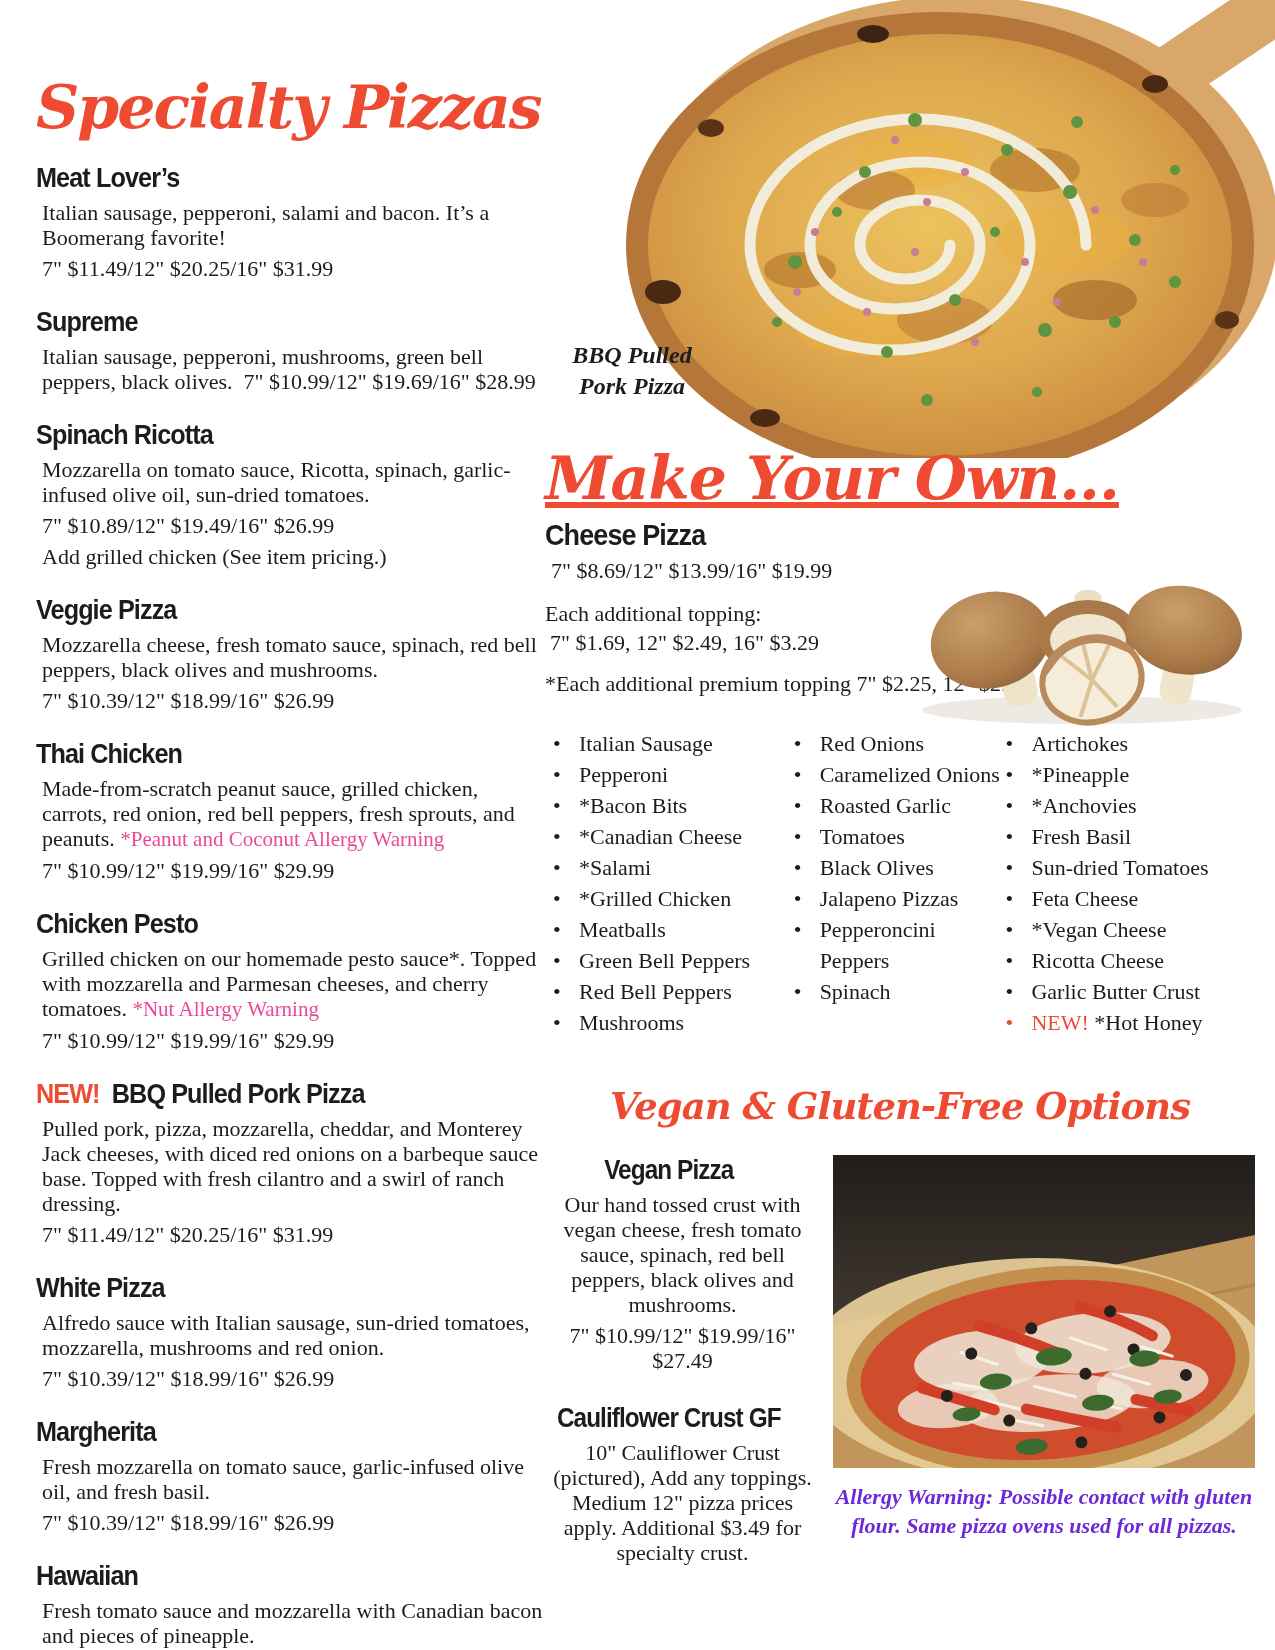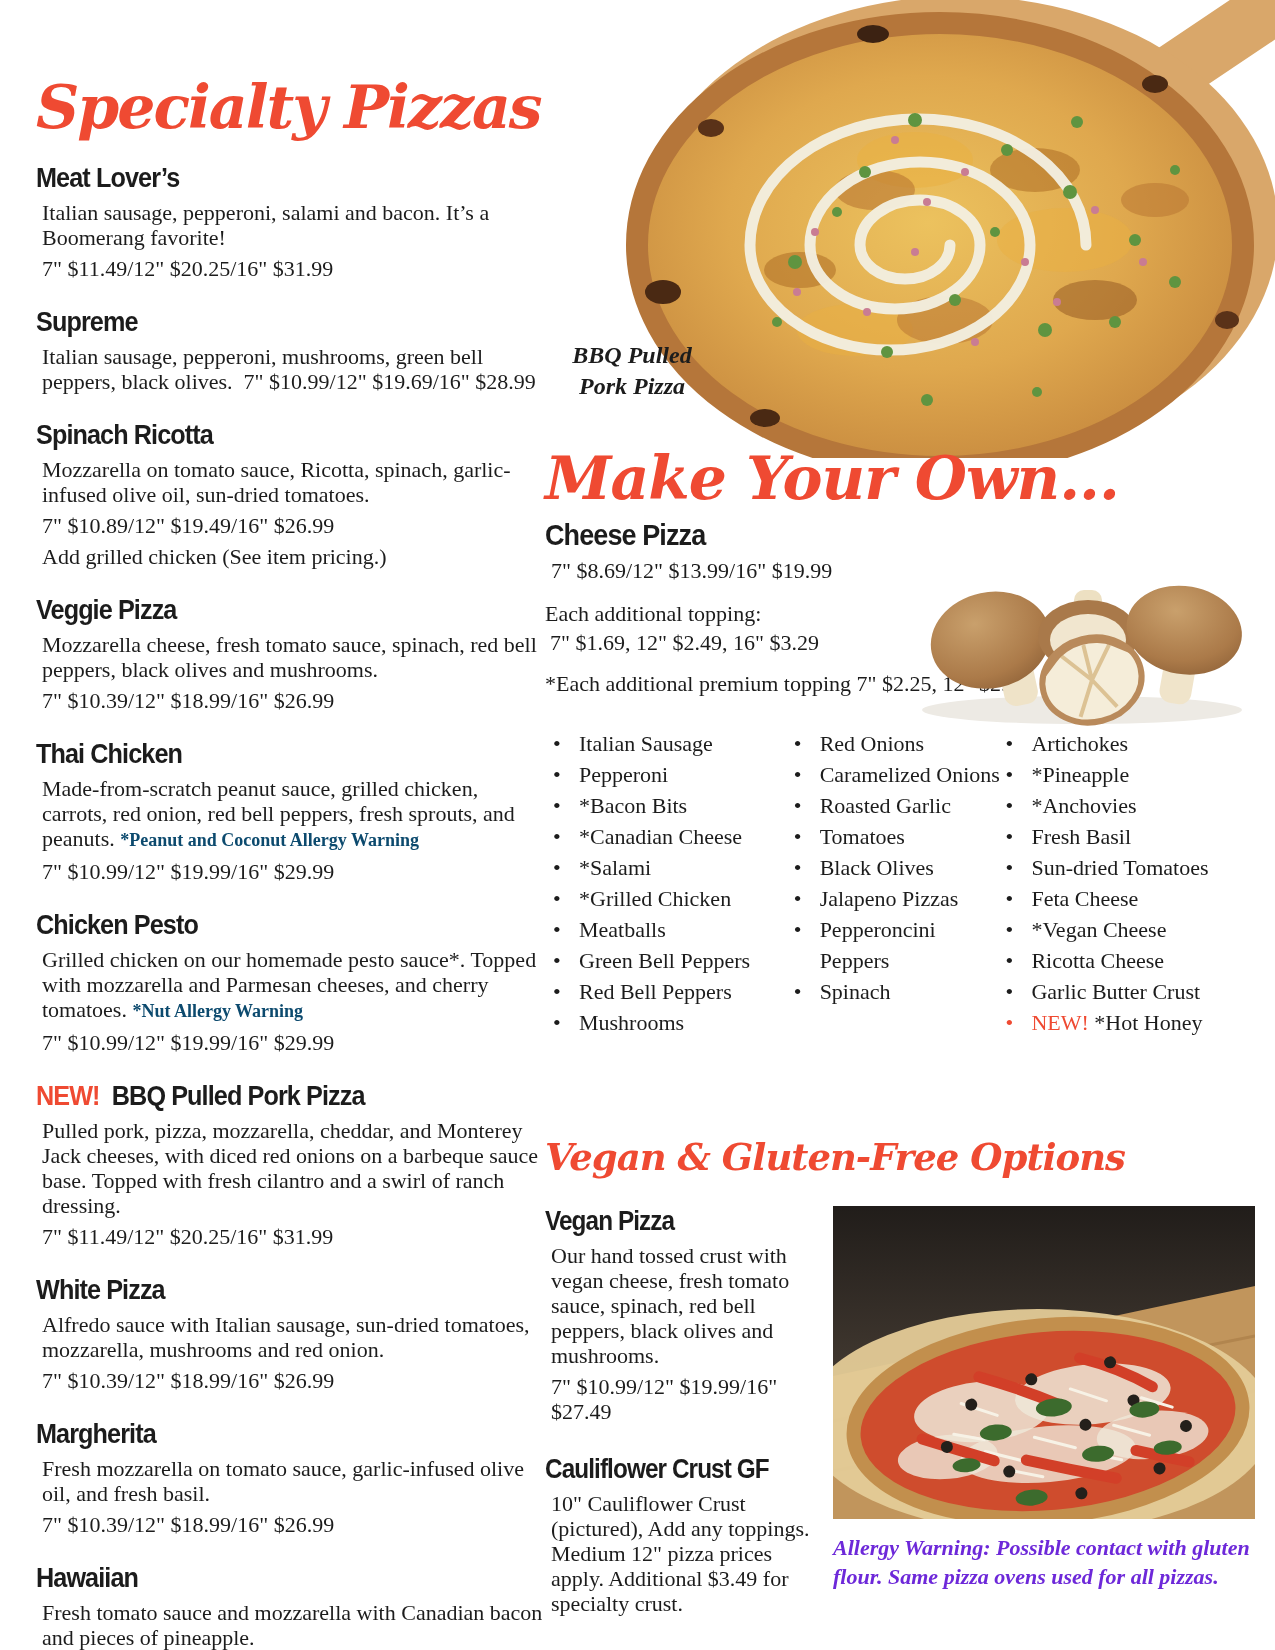--- a/index.html
+++ b/index.html
@@ -8,47 +8,47 @@
   .script{font-family:"DejaVu Serif", serif;font-style:italic;font-weight:bold;
           color:#ef4a32;margin:0;letter-spacing:-2px;line-height:1;}
   .left-col{position:absolute;left:36px;top:38px;width:515px;}
   .left-col .script{font-size:60px;margin-bottom:18px;margin-top:39px;}
   .menu-item{margin-top:25px;}
   .item-name{font-family:"Liberation Sans", sans-serif;font-weight:bold;font-size:28px;
              letter-spacing:-1px;margin:0 0 3px 0;transform:scaleX(.9);transform-origin:0 50%;
              white-space:nowrap;}
   .new-flag{color:#ef4a32;}
   .desc,.prices{font-size:22px;line-height:25px;margin:6px;}
-  .warning{color:#0c4a6e;font-size:18px;font-weight:bold;}
+  .warning{color:#ec4899;font-size:21px;}
   
   .hero{position:absolute;left:615px;top:0;width:660px;height:458px;}
   .hero-caption{position:absolute;left:558px;top:340px;width:148px;text-align:center;
                 font-weight:bold;font-style:italic;font-size:24px;line-height:31px;}
   
   .myo{position:absolute;left:545px;top:448px;width:705px;}
-  .myo .script{font-size:60px;letter-spacing:-1px;}
+  .myo .script{font-size:60px;letter-spacing:-1px;text-decoration:underline;}
   .myo h3{font-family:"Liberation Sans", sans-serif;font-weight:bold;font-size:30px;
           letter-spacing:-1px;margin:10px 0 4px 0;transform:scaleX(.9);transform-origin:0 50%;}
   .myo .prices{font-size:22px;}
   .addl{margin-top:16px;font-size:22px;line-height:29px;}
   .addl .lbl{display:block;}
   .addl .val{display:block;padding-left:5px;}
   .prem{margin-top:12px;font-size:22px;line-height:29px;}
   .mushrooms{position:absolute;left:882px;top:548px;width:390px;height:182px;}
   .toppings{display:flex;margin-top:30px;margin-left:4px;}
   .toppings ul{list-style:none;margin:0;padding:0;font-size:22px;line-height:31px;}
   .toppings ul.c1{width:242px;}
   .toppings ul.c2{width:213px;}
   .toppings ul.c3{width:250px;}
   .toppings li{position:relative;padding-left:30px;}
   .toppings li::before{content:"\2022";position:absolute;left:4px;top:0;}
   .toppings li.is-new::before{color:#ef4a32;}
   .myo-notes{margin-top:26px;padding-left:12px;font-size:22px;line-height:33px;}
   
-  .vegan{position:absolute;left:545px;top:1139px;width:710px;}
+  .vegan{position:absolute;left:545px;top:1088px;width:710px;text-align:center;}
   .vegan .script{font-size:37px;letter-spacing:-1px;}
   .vegan-cols{display:flex;margin-top:30px;}
   .vegan-left{width:278px;}
   .vegan-left .menu-item{margin-top:0;}
   .vegan-left .menu-item + .menu-item{margin-top:30px;}
   .vegan-left .item-name{font-size:27px;white-space:normal;}
   .vegan-right{width:425px;margin-left:13px;}
   .vegan-photo{width:422px;height:313px;}
   .allergy{margin:14px 0 0 0;font-weight:bold;font-style:italic;font-size:22px;
            line-height:29px;color:#6d28d9;}

